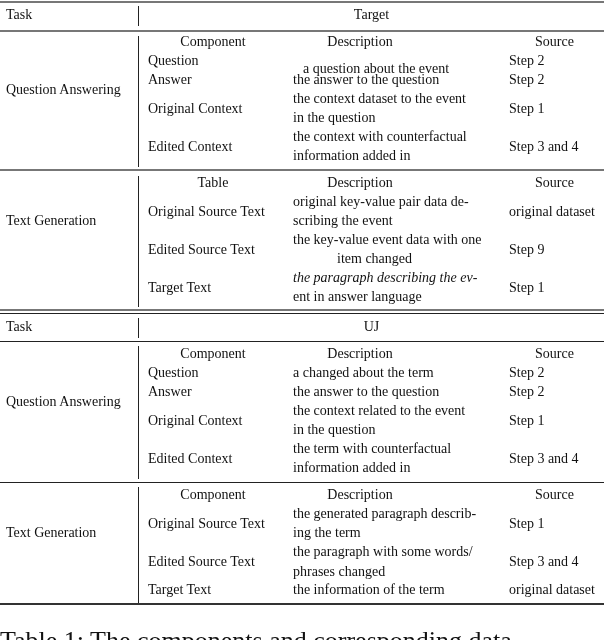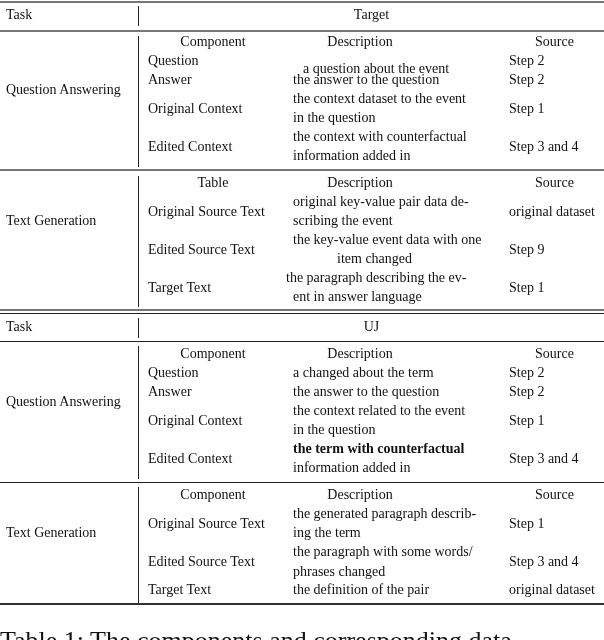--- a/index.html
+++ b/index.html
@@ -116,21 +116,21 @@
     <div class="t" style="left:509px; top:203px;">original dataset</div>
   </div>
   <div>
     <div class="t" style="left:148px; top:241px;">Edited Source Text</div>
     <div class="t" style="left:293px; top:231px;">the key-value event data with one</div>
     <div class="t" style="left:293px; top:250px;margin-left:44px;">item changed</div>
     <div class="t" style="left:509px; top:241px;">Step 9</div>
   </div>
   <div>
     <div class="t" style="left:148px; top:279px;">Target Text</div>
-    <div class="t" style="left:286px; top:269px;">the paragraph describing the ev-</div>
+    <div class="t" style="left:293px; top:269px;font-style:italic;">the paragraph describing the ev-</div>
     <div class="t" style="left:293px; top:288px;">ent in answer language</div>
     <div class="t" style="left:509px; top:279px;">Step 1</div>
   </div>
 
   <div class="rule-gray" style="top:309px;"></div>
   <div class="rule-thin" style="top:313px;"></div>
 
   <div class="t" style="left:6px; top:318px;">Task</div>
   <div class="vline" style="top:318px; height:20px;"></div>
   <div class="t center" style="left:139px; top:318px; width:465px;">UJ</div>
@@ -153,21 +153,21 @@
     <div class="t" style="left:509px; top:383px;">Step 2</div>
   </div>
   <div>
     <div class="t" style="left:148px; top:412px;">Original Context</div>
     <div class="t" style="left:293px; top:402px;">the context related to the event</div>
     <div class="t" style="left:293px; top:421px;">in the question</div>
     <div class="t" style="left:509px; top:412px;">Step 1</div>
   </div>
   <div>
     <div class="t" style="left:148px; top:450px;">Edited Context</div>
-    <div class="t" style="left:293px; top:440px;font-weight:bold;">the term with counterfactual</div>
+    <div class="t" style="left:293px; top:440px;">the term with counterfactual</div>
     <div class="t" style="left:293px; top:459px;">information added in</div>
     <div class="t" style="left:509px; top:450px;">Step 3 and 4</div>
   </div>
 
   <div class="rule-thin" style="top:482px;"></div>
 
   <div class="vline" style="top:487px; height:116px;"></div>
   <div class="t" style="left:6px; top:524px;">Text Generation</div>
   <div class="t center" style="left:148px; top:486px; width:130px;">Component</div>
   <div class="t center" style="left:290px; top:486px; width:140px;">Description</div>
@@ -180,20 +180,20 @@
     <div class="t" style="left:509px; top:515px;">Step 1</div>
   </div>
   <div>
     <div class="t" style="left:148px; top:553px;">Edited Source Text</div>
     <div class="t" style="left:293px; top:543px;">the paragraph with some words/</div>
     <div class="t" style="left:293px; top:563px;text-align:center;">phrases changed</div>
     <div class="t" style="left:509px; top:553px;">Step 3 and 4</div>
   </div>
   <div>
     <div class="t" style="left:148px; top:581px;">Target Text</div>
-    <div class="t" style="left:293px; top:581px;">the definition of the pair</div>
+    <div class="t" style="left:293px; top:581px;">the information of the term</div>
     <div class="t" style="left:509px; top:581px;">original dataset</div>
   </div>
 
   <div class="rule-thick" style="top:603px;"></div>
 </div>
 
 <div class="caption">Table 1: The components and corresponding data</div>
 
 </body></html>

